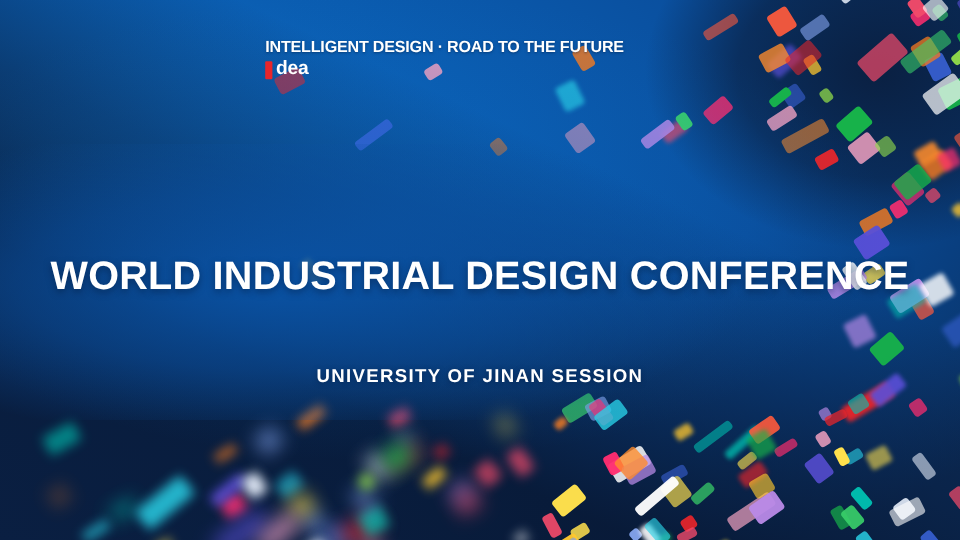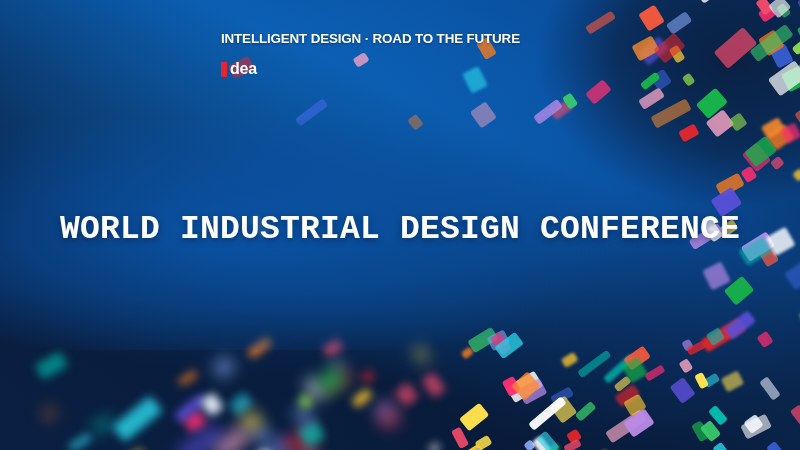--- a/index.html
+++ b/index.html
@@ -63,41 +63,40 @@
     color:#ffffff;font-size:35px;font-weight:700;line-height:1.02;
     letter-spacing:2px;white-space:nowrap;
     text-shadow:0 1px 2px rgba(4,30,66,.45);
   }
   .en-tag{
     color:#ffffff;font-size:13.4px;font-weight:700;letter-spacing:-.15px;
     margin-top:6px;white-space:nowrap;
     text-shadow:0 1px 2px rgba(4,30,66,.5);
   }
   .kw-line{
-    margin-top:14px;display:flex;align-items:center;white-space:nowrap;
+    margin-top:3px;display:flex;align-items:center;white-space:nowrap;
     color:#ffffff;font-size:16px;font-weight:700;letter-spacing:-.2px;
   }
   .kw{display:inline-flex;align-items:center;}
   .kw + .kw{margin-left:9px;}
   .kw-i{
     display:inline-block;width:6px;height:15px;border-radius:1px;margin-right:3px;
   }
 
   .title-cn{
     position:absolute;left:0;right:0;top:143px;text-align:center;
     color:#ffffff;font-size:55px;font-weight:700;letter-spacing:1px;
     line-height:1;white-space:nowrap;
     text-shadow:0 2px 6px rgba(4,26,60,.5);
   }
   .title-en{
     position:absolute;left:0;right:0;top:213px;text-align:center;
     color:#ffffff;font-size:33px;font-weight:700;letter-spacing:.2px;
     line-height:1;white-space:nowrap;
     text-shadow:0 2px 6px rgba(4,26,60,.5);
-    font-family:Liberation Mono, monospace;
   }
   .venue-cn{
     position:absolute;left:0;right:0;top:265px;text-align:center;
     color:#ffffff;font-size:30px;font-weight:700;letter-spacing:3px;
     line-height:1;white-space:nowrap;
     text-shadow:0 2px 5px rgba(4,26,60,.5);
   }
   .venue-en{
     position:absolute;left:0;right:0;top:306px;text-align:center;
     color:#ffffff;font-size:15.5px;font-weight:700;letter-spacing:1.1px;
@@ -291,15 +290,16 @@
             <span class="kw">
               <span class="kw-i" style="background: rgb(232, 37, 42);"></span>
               <span>dea</span>
             </span>
           </div>
       </div>
 
     </div>
 
     <div class="title-en">WORLD INDUSTRIAL DESIGN CONFERENCE</div>
+    <div class="venue-en">UNIVERSITY OF JINAN SESSION</div>
 
   </div>
 </div>
 
 </body></html>

